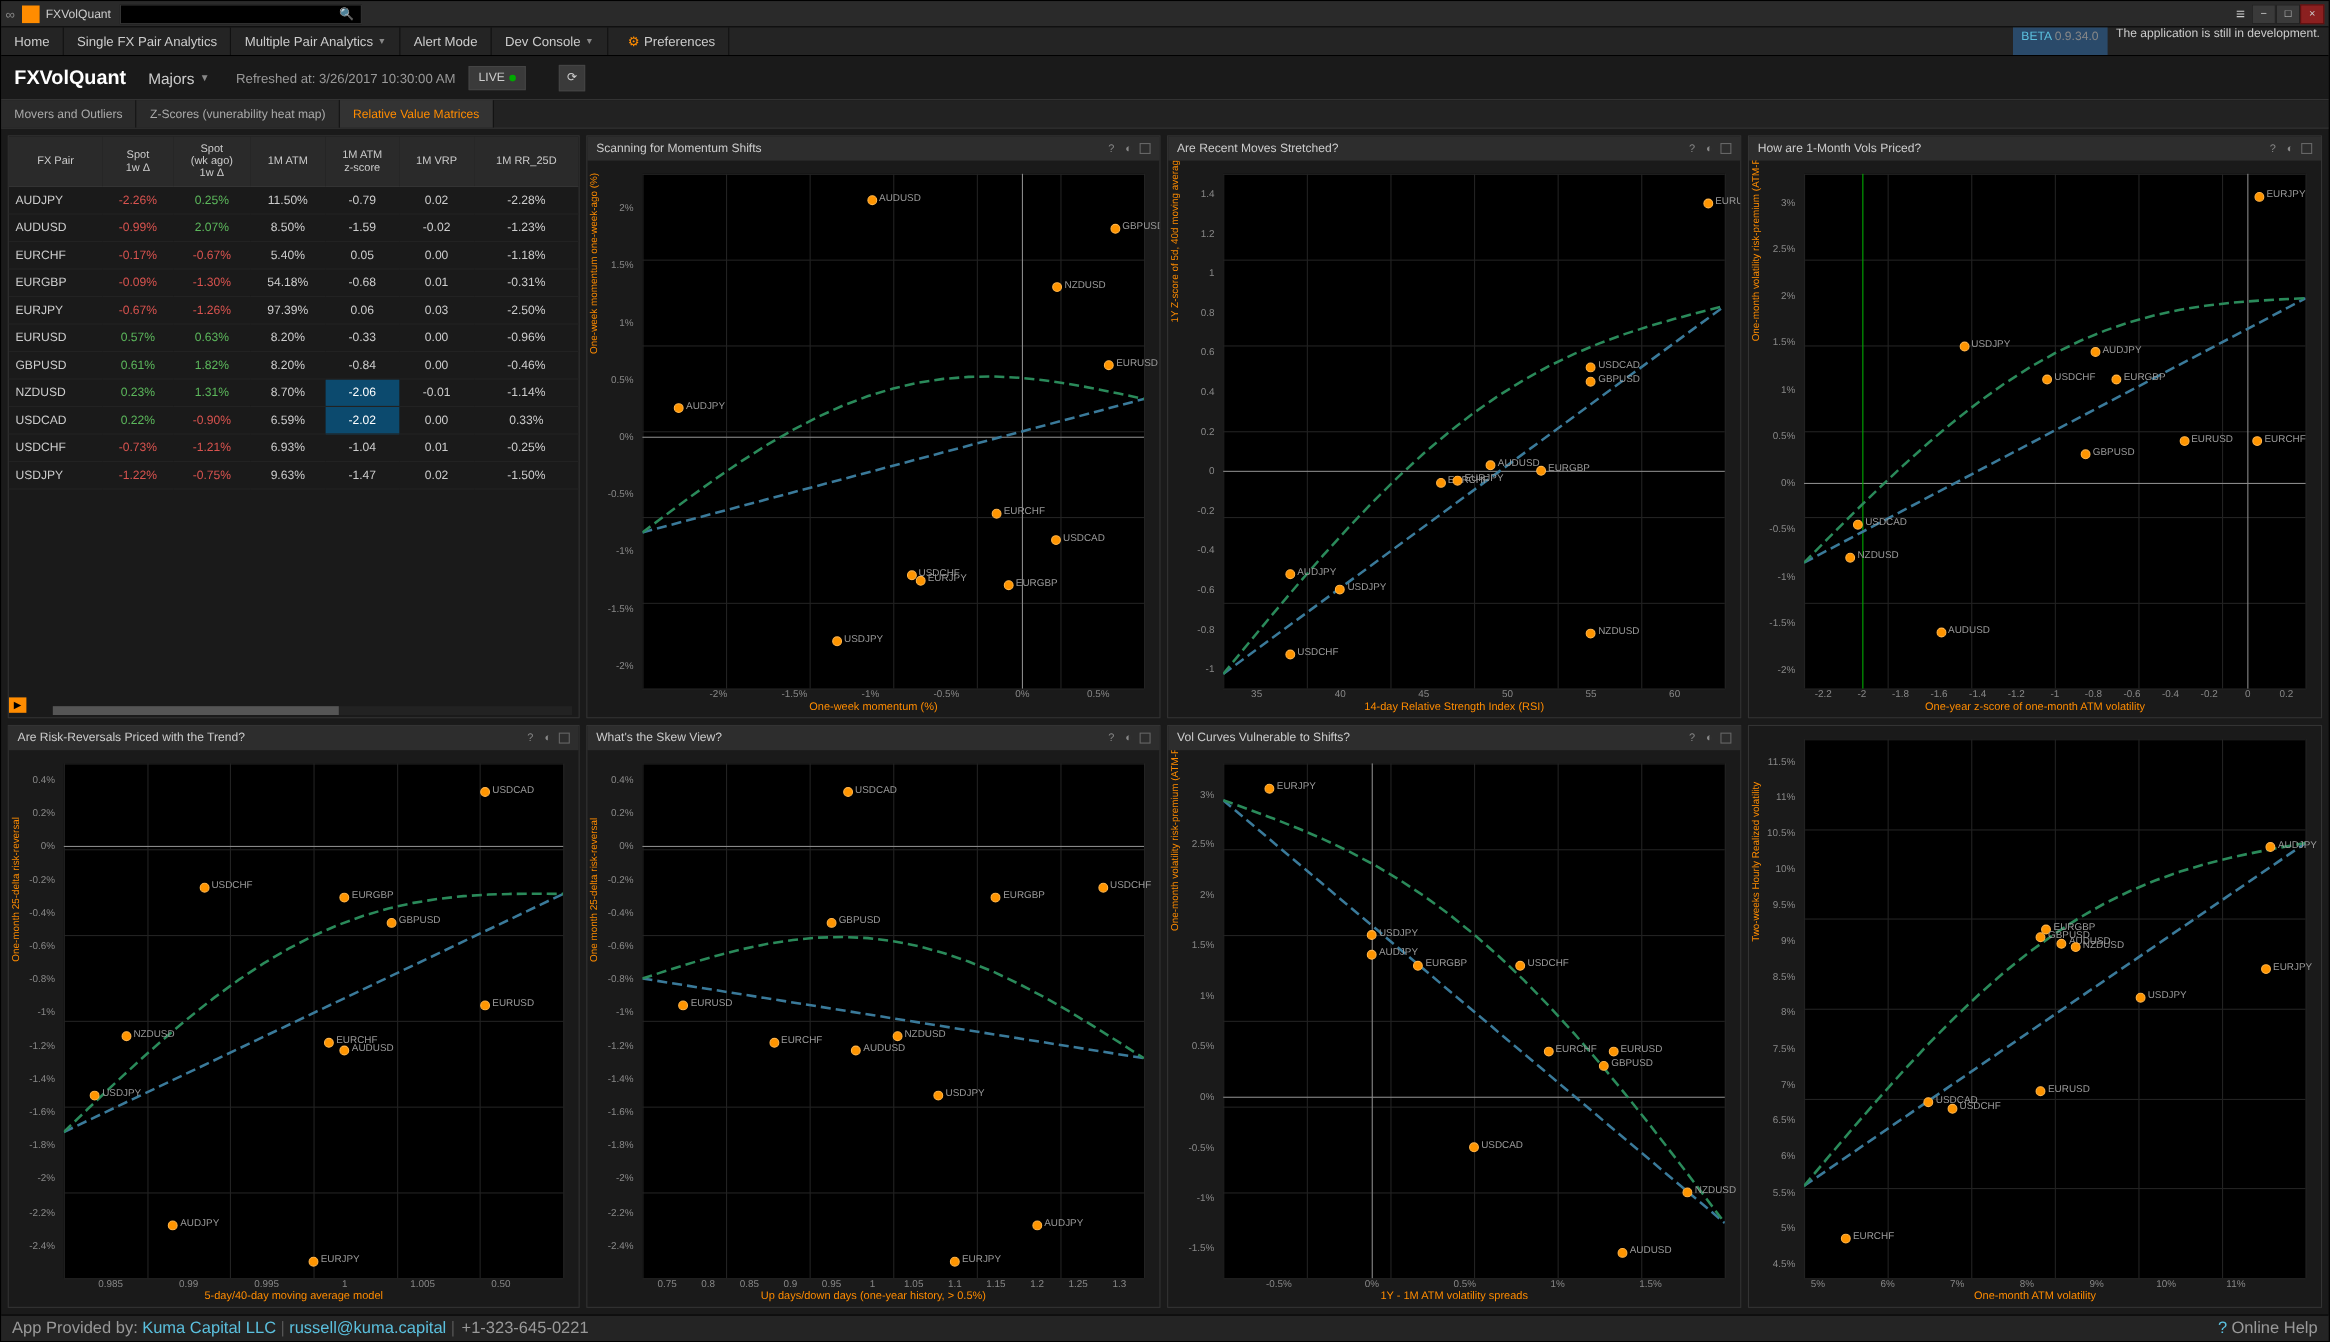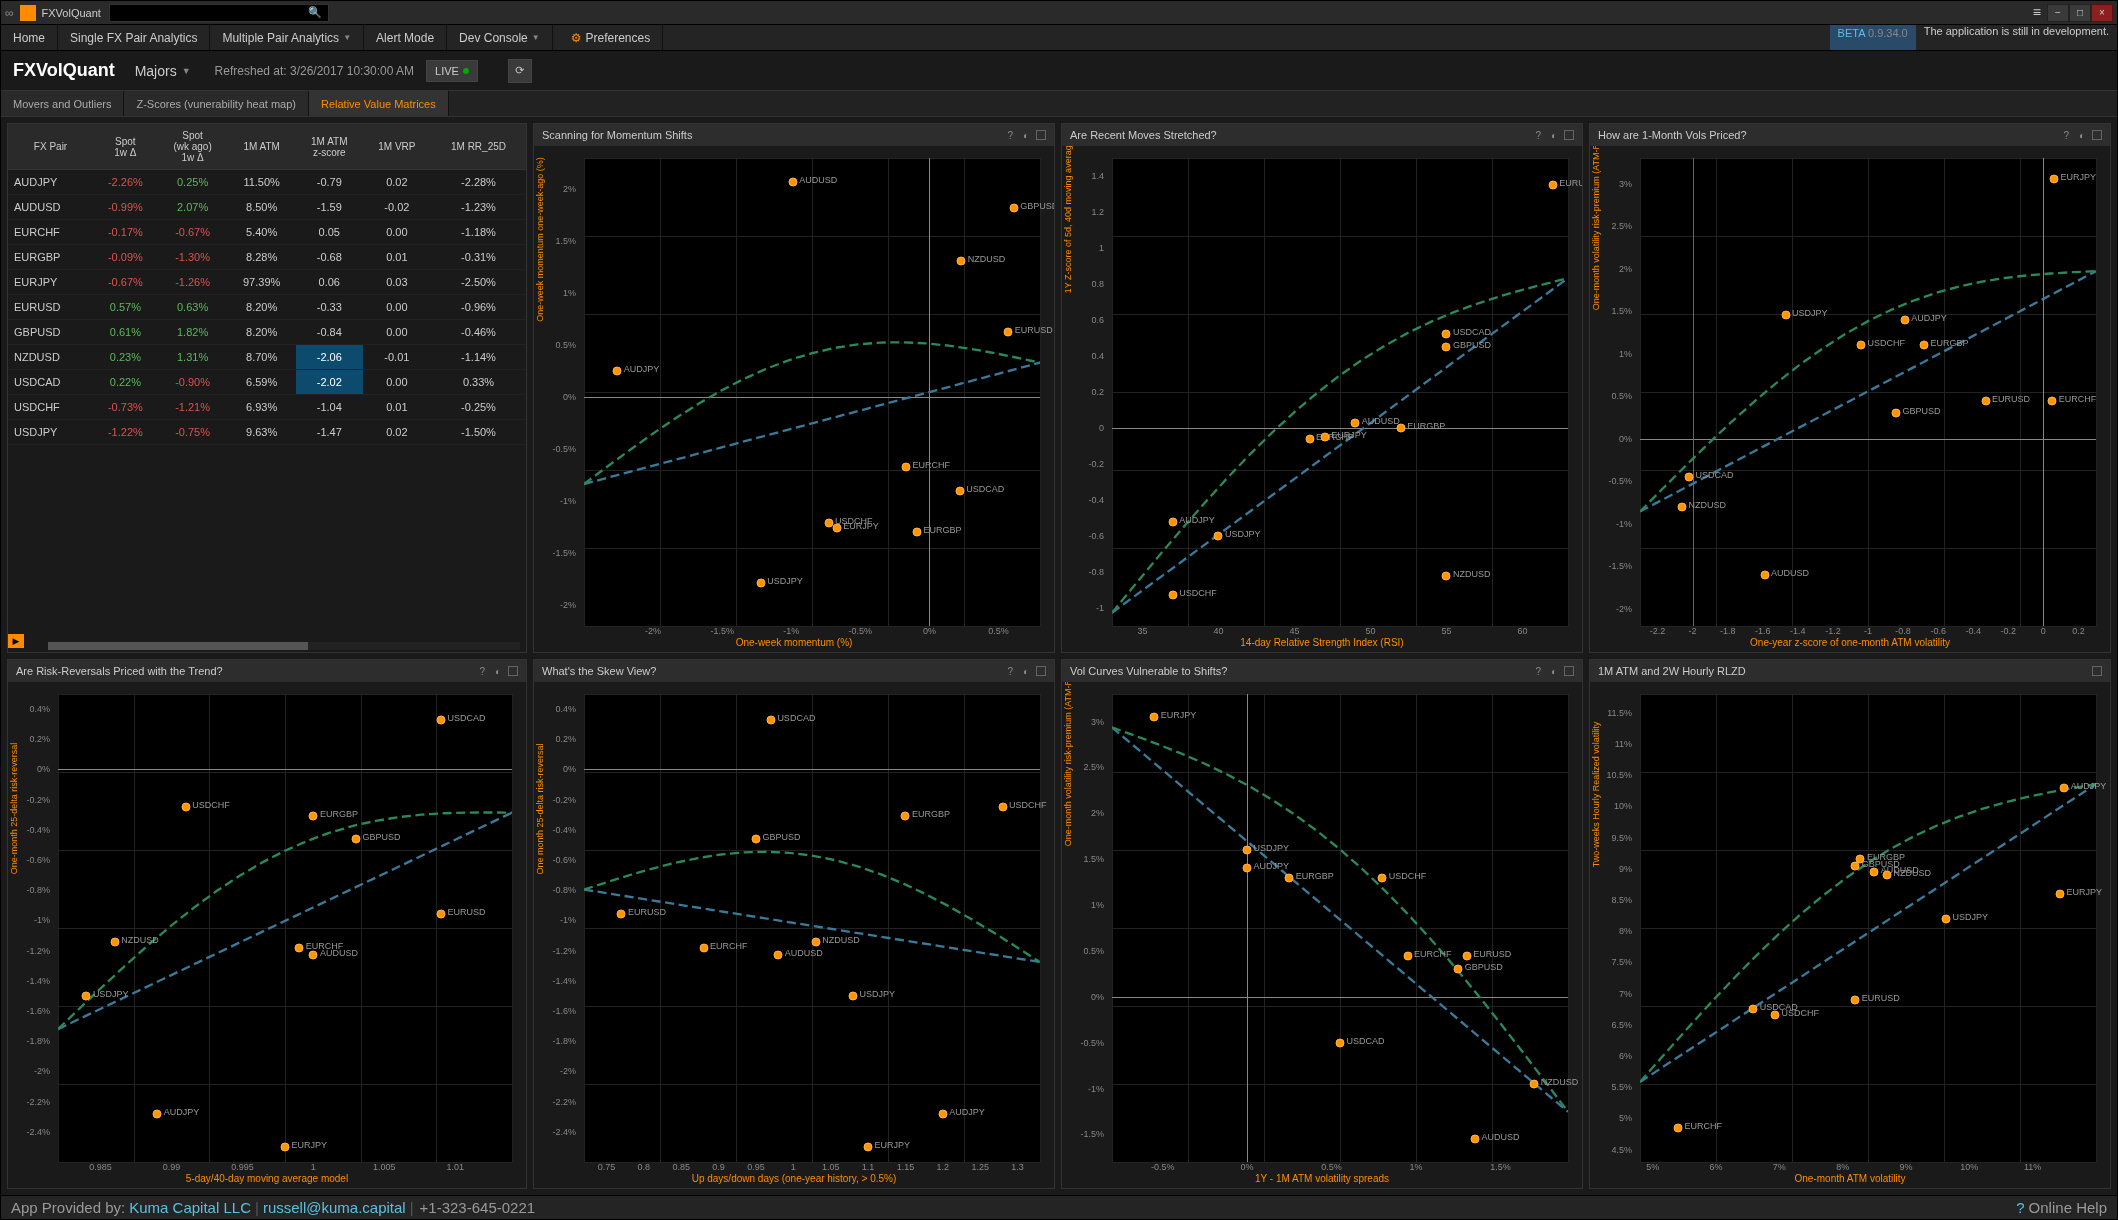--- a/index.html
+++ b/index.html
@@ -363,21 +363,21 @@
               <td class="neg">-0.67%</td>
               <td>5.40%</td>
               <td>0.05</td>
               <td>0.00</td>
               <td>-1.18%</td>
             </tr>
             <tr>
               <td class="pair">EURGBP</td>
               <td class="neg">-0.09%</td>
               <td class="neg">-1.30%</td>
-              <td>8.28%</td>
+              <td>54.18%</td>
               <td>-0.68</td>
               <td>0.01</td>
               <td>-0.31%</td>
             </tr>
             <tr>
               <td class="pair">EURJPY</td>
               <td class="neg">-0.67%</td>
               <td class="neg">-1.26%</td>
               <td>97.39%</td>
               <td>0.06</td>
@@ -804,21 +804,21 @@
           <div class="tick" style="top: 16.129%;">0%</div>
           <div class="tick" style="top: 9.67742%;">0.2%</div>
           <div class="tick" style="top: 3.22581%;">0.4%</div>
         </div>
         <div class="x-ticks">
           <div class="tick" style="left: 9.375%;">0.985</div>
           <div class="tick" style="left: 25%;">0.99</div>
           <div class="tick" style="left: 40.625%;">0.995</div>
           <div class="tick" style="left: 56.25%;">1</div>
           <div class="tick" style="left: 71.875%;">1.005</div>
-          <div class="tick" style="left: 87.5%;">1.01</div>
+          <div class="tick" style="left: 87.5%;">0.50</div>
         </div>
         <div class="y-label">One-month 25-delta risk-reversal</div>
         <div class="x-label">5-day/40-day moving average model</div>
       </div>
     </div>
   <div class="panel" id="panel-skew">
       <div class="panel-header">
         <span>What's the Skew View?</span>
         <div class="ctrls">
           <span class="ctrl">?</span>
@@ -998,26 +998,20 @@
           <div class="tick" style="left: 29.6296%;">0%</div>
           <div class="tick" style="left: 48.1481%;">0.5%</div>
           <div class="tick" style="left: 66.6667%;">1%</div>
           <div class="tick" style="left: 85.1852%;">1.5%</div>
         </div>
         <div class="y-label">One-month volatility risk-premium (ATM-RLZD)</div>
         <div class="x-label">1Y - 1M ATM volatility spreads</div>
       </div>
     </div>
   <div class="panel" id="panel-atm_rlzd">
-      <div class="panel-header">
-        <span>1M ATM and 2W Hourly RLZD</span>
-        <div class="ctrls">
-          <span class="ctrl sq"></span>
-        </div>
-      </div>
       <div class="panel-body">
         <div class="plot">
           <div class="grid-line" style="left: 0px; right: 0px; height: 1px; top: 0%;"></div>
           <div class="grid-line" style="left: 0px; right: 0px; height: 1px; top: 16.6667%;"></div>
           <div class="grid-line" style="left: 0px; right: 0px; height: 1px; top: 33.3333%;"></div>
           <div class="grid-line" style="left: 0px; right: 0px; height: 1px; top: 50%;"></div>
           <div class="grid-line" style="left: 0px; right: 0px; height: 1px; top: 66.6667%;"></div>
           <div class="grid-line" style="left: 0px; right: 0px; height: 1px; top: 83.3333%;"></div>
           <div class="grid-line" style="left: 0px; right: 0px; height: 1px; top: 100%;"></div>
           <div class="grid-line" style="top: 0px; bottom: 0px; width: 1px; left: 0%;"></div>

